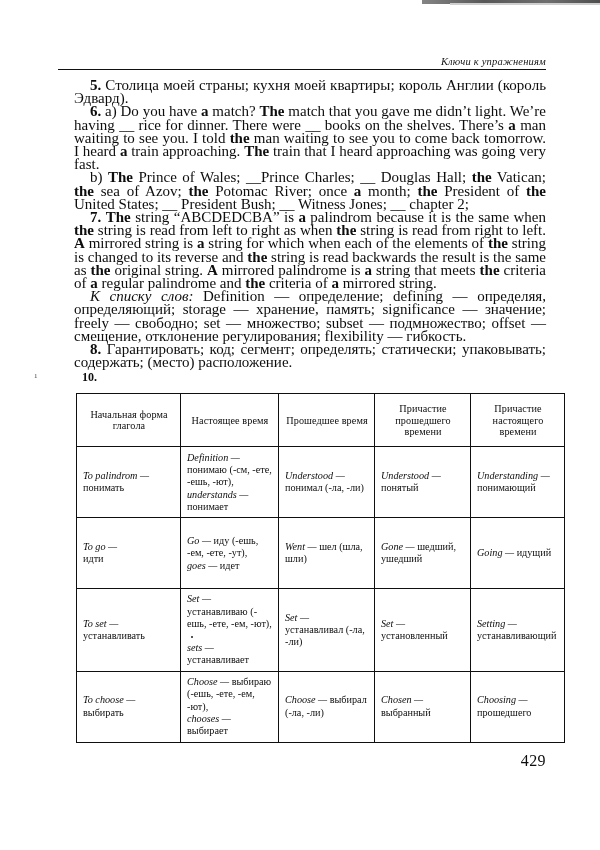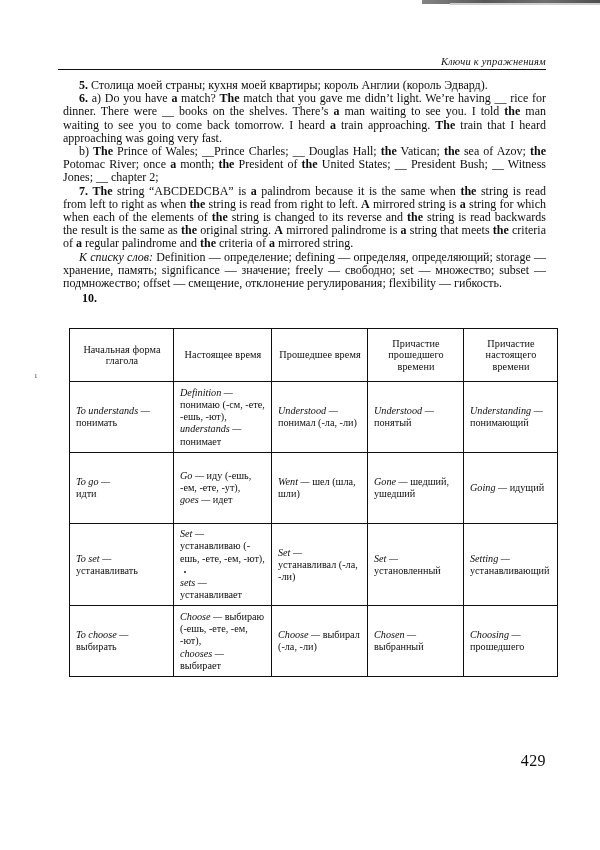--- a/index.html
+++ b/index.html
@@ -52,22 +52,22 @@
     color: #151515;
   }
   .rule {
     border: 0;
     border-top: 1.3px solid #111;
     margin: 0 0 9px 0;
   }
 
   
   p.para {
-    margin: 0 0 0 5px;
-    font-size: 12px;
+    margin: 0 0 0 16px;
+    font-size: 15px;
     line-height: 13.2px;
     text-align: justify;
     text-justify: inter-word;
     hyphens: manual;
   }
   p.indent { text-indent: 16px; }
   b { font-weight: 700; }
   i { font-style: italic; }
   .num { font-weight: 700; }
 
@@ -76,28 +76,28 @@
     left: 34px;
     top: 372px;
     font-size: 7px;
     color: #3a3a3a;
   }
 
   .item10 {
     font-weight: 700;
     font-size: 12px;
     text-indent: 24px;
-    margin: 1px 0 22px 0;
+    margin: 1px 0 8px 0;
   }
 
   
   table.conj {
     border-collapse: collapse;
     width: 488px;
-    margin-left: 11px;
+    margin-left: 18px;
     table-layout: fixed;
   }
   table.conj td, table.conj th {
     border: 1.1px solid #0f0f0f;
     vertical-align: middle;
     padding: 4px 5px 4px 6px;
     font-size: 10.2px;
     line-height: 12.2px;
     font-weight: 400;
   }
@@ -150,20 +150,21 @@
 
     <p class="para indent"><span class="num">5.</span><span> Столица моей страны; кухня моей квартиры; король Англии (король Эдвард).</span></p>
 
     <p class="para indent"><span class="num">6.</span><span><span> a) Do you have  </span><b>a</b><span> match? </span><b>The</b><span> match that you gave me didn’t light.  We’re having __ rice for dinner. There were __ books on the shelves. There’s </span><b>a</b><span> man waiting to see you. I told </span><b>the</b><span> man waiting to see you to come back tomorrow. I heard </span><b>a</b><span> train approaching. </span><b>The</b><span> train that I heard approaching was going very fast.</span></span></p>
     <p class="para indent"><span><span>b) </span><b>The</b><span> Prince of Wales; __Prince Charles; __ Douglas Hall; </span><b>the</b><span> Vatican; </span><b>the</b><span> sea of Azov; </span><b>the</b><span> Potomac River; once </span><b>a</b><span> month; </span><b>the</b><span> President of </span><b>the</b><span> United States; __ President Bush; __ Witness Jones; __ chapter 2;</span></span></p>
 
     <p class="para indent"><span class="num">7.</span><span><span> </span><b>The</b><span> string “ABCDEDCBA” is </span><b>a</b><span> palindrom because it is the same when </span><b>the</b><span> string is read from left to right as when </span><b>the</b><span> string is read from right to left. </span><b>A</b><span> mirrored string is </span><b>a</b><span> string for which when each of the elements of </span><b>the</b><span> string is changed to its reverse and </span><b>the</b><span> string is read backwards the result is the same as </span><b>the</b><span> original string. </span><b>A</b><span> mirrored palindrome is </span><b>a</b><span> string that meets </span><b>the</b><span> criteria of </span><b>a</b><span> regular palindrome and </span><b>the</b><span> criteria of </span><b>a</b><span> mirrored string.</span></span></p>
 
     <p class="para indent"><i>К списку слов:</i><span> Definition — определение; defining — определяя, определяющий; storage — хранение, память; significance — значение; freely — свободно; set — множество; subset — подмножество; offset — смещение, отклонение регулирования; flexibility — гибкость.</span></p>
 
+    <p class="para indent"><span class="num">8.</span><span> Гарантировать; код; сегмент; определять; статически; упаковывать; содержать; (место) расположение.</span></p>
 
 
     <p class="item10">10.</p>
 
     <table class="conj">
       <colgroup>
         <col class="c1">
           <col class="c2">
           <col class="c3">
           <col class="c4">
@@ -175,21 +176,21 @@
           <th>Настоящее время</th>
           <th>Прошедшее время</th>
           <th>Причастие прошедшего времени</th>
           <th>Причастие настоящего времени</th>
         </tr>
       </thead>
       <tbody>
 
         <tr>
           <td class="cell">
-            <span class="eng">To understands —</span><br>
+            <span class="eng">To palindrom —</span><br>
             <span class="rus">понимать</span>
           </td>
           <td class="cell">
             <span class="eng">Definition —</span><br>
             <span class="rus">понимаю (-см, -ете, -ешь, -ют),</span><br>
             <span class="eng">understands —</span><br>
             <span class="rus">понимает</span>
           </td>
           <td class="cell">
             <span class="eng">Understood —</span><br>

